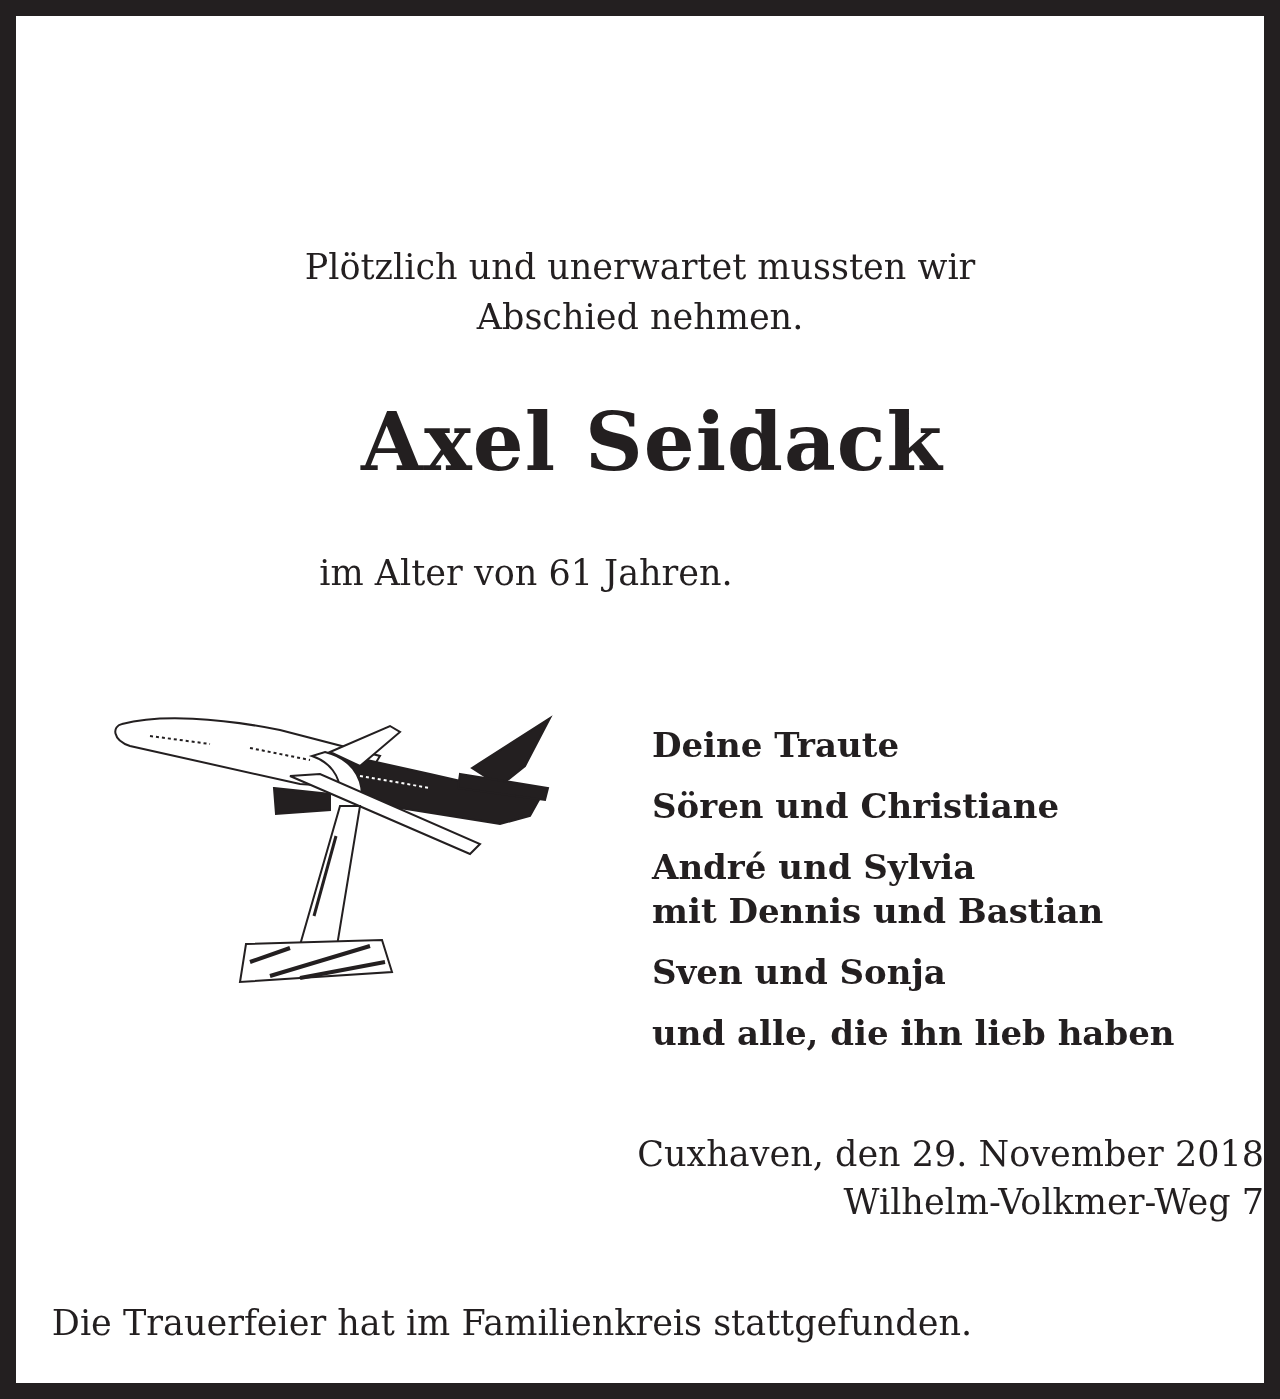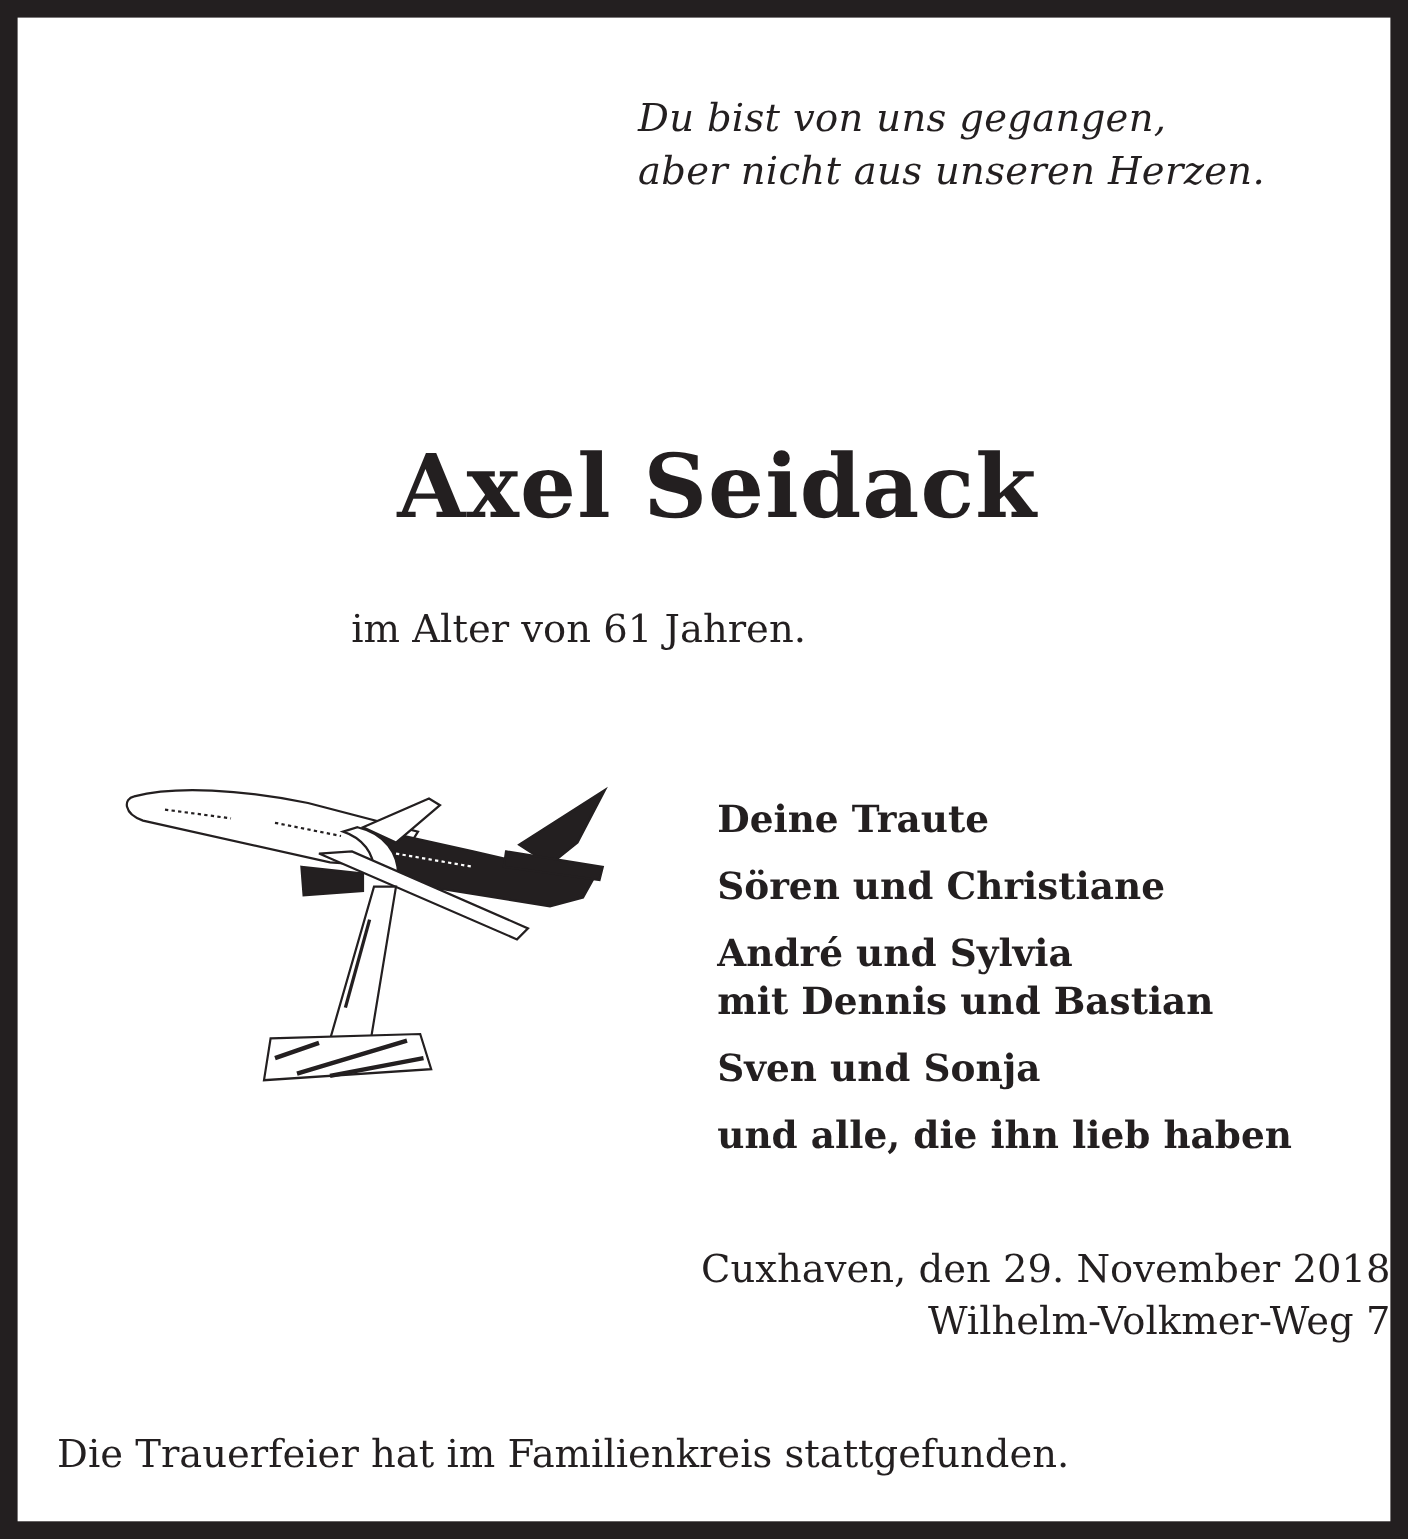--- a/index.html
+++ b/index.html
@@ -16,25 +16,25 @@
   .mourners .tight { margin-top:-7px; }
   .mourners .gap { margin-top:10px; }
   .place { left:0; width:1248px; top:1114px; text-align:right; font-size:35px; line-height:48px; }
   .footer { left:0; width:992px; top:1282px; text-align:center; font-size:35px; line-height:50px; }
   .plane { left:84px; top:680px; width:460px; height:300px; }
 </style>
 </head>
 <body>
 
 <div class="card">
-  <div class="abs motto">
-    <div>Du bist von uns gegangen,</div>
-    <div>aber nicht aus unseren Herzen.</div>
+
+  <div class="abs intro">
+    <div>Plötzlich und unerwartet mussten wir</div>
+    <div>Abschied nehmen.</div>
   </div>
-
 
   <div class="abs name">Axel Seidack</div>
 
   <div class="abs age">im Alter von 61 Jahren.</div>
 
   <svg class="abs plane" viewBox="0 0 460 300">
     <g stroke="#231f20" stroke-width="2" fill="none">
 
       <path d="M22,28 C12,30 12,44 30,50 L200,88 L260,92 L280,60 L180,34 C120,22 60,18 22,28 Z" fill="#fff"></path>
 

